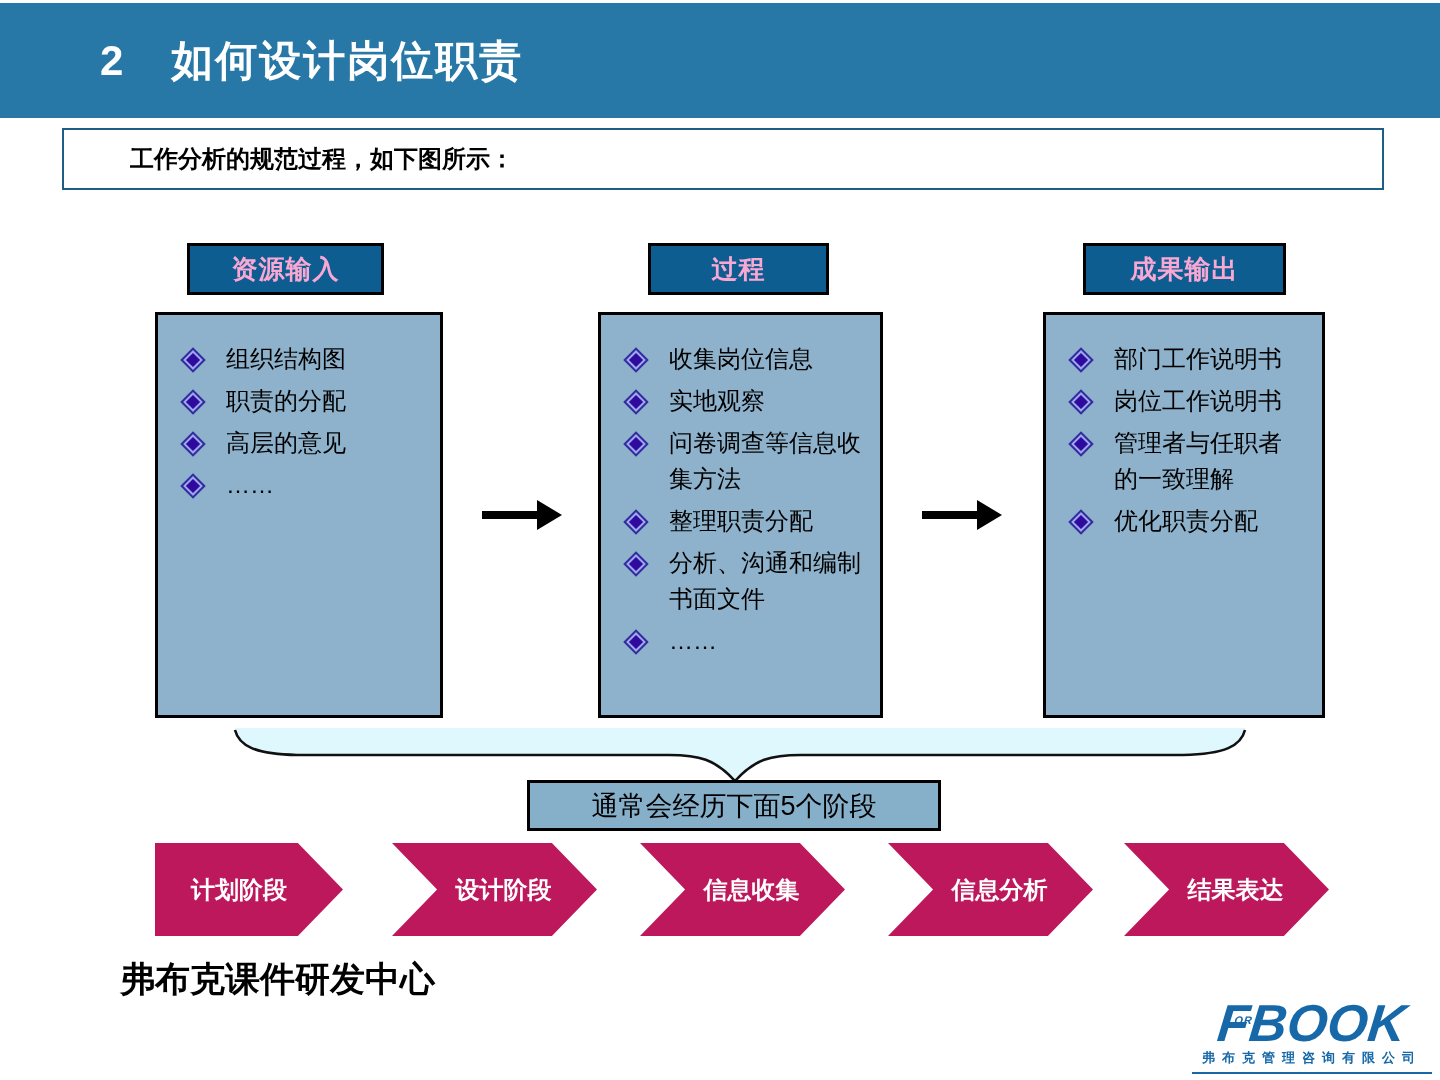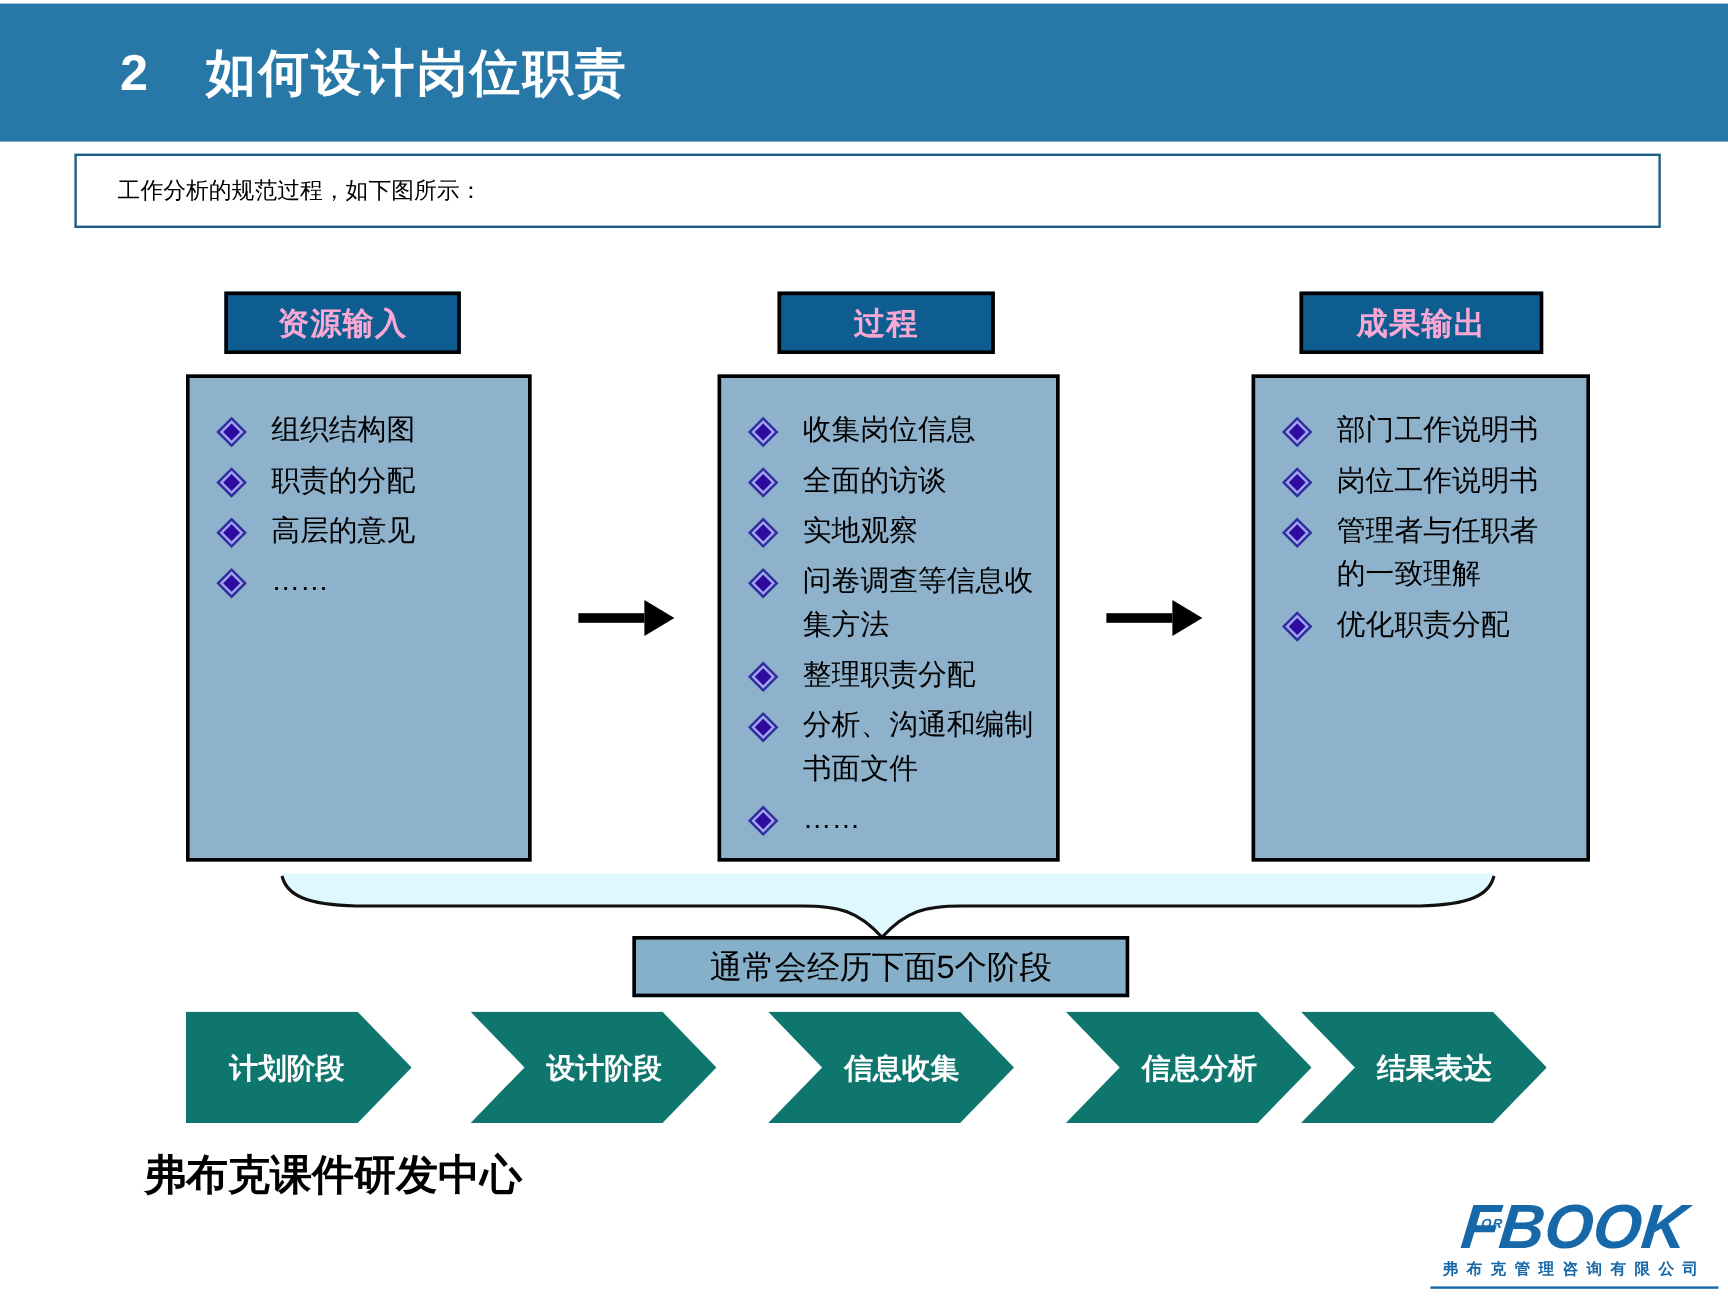--- a/index.html
+++ b/index.html
@@ -11,21 +11,21 @@
   .titlebar{
     position:absolute;left:0;top:3px;width:1440px;height:115px;background:#2778A6;
     display:flex;align-items:center;gap:46px;padding-left:100px;box-sizing:border-box;
   }
   .titlebar .t-num,.titlebar .t-text{color:#fff;font-size:42px;font-weight:bold;letter-spacing:2px;}
   
   .subtitle-box{
     position:absolute;left:62px;top:128px;width:1322px;height:62px;background:#fff;
     border:2px solid #1C5E85;box-sizing:border-box;display:flex;align-items:center;
   }
-  .subtitle-box .s-text{font-size:19px;font-weight:normal;padding-left:34px;}
+  .subtitle-box .s-text{font-size:24px;font-weight:bold;padding-left:66px;}
   
   .col-header{
     position:absolute;top:243px;height:52px;background:#0E5D90;border:3px solid #000;
     box-sizing:border-box;display:flex;align-items:center;justify-content:center;
     color:#f9a8d4;font-size:26px;font-weight:bold;letter-spacing:1px;
   }
   #colh1{left:187px;width:197px;}
   #colh2{left:648px;width:181px;}
   #colh3{left:1083px;width:203px;}
   
@@ -51,30 +51,30 @@
   
   .brace-svg{position:absolute;left:233px;top:728px;}
   
   .stage-note{
     position:absolute;left:527px;top:780px;width:414px;height:51px;background:#86AFC9;
     border:3px solid #000;box-sizing:border-box;display:flex;align-items:center;justify-content:center;
     font-size:27px;font-weight:normal;
   }
   
   .stage{
-    position:absolute;top:843px;height:93px;background:#0f766e;color:#fff;
+    position:absolute;top:843px;height:93px;background:#be185d;color:#fff;
     display:flex;align-items:center;justify-content:center;font-size:24px;font-weight:bold;
   }
   .stage.pent{clip-path:polygon(0 0,76% 0,100% 50%,76% 100%,0 100%);}
   .stage.chev{clip-path:polygon(0 0,78% 0,100% 50%,78% 100%,0 100%,22% 50%);padding-left:18px;box-sizing:border-box;}
   #st1{left:155px;width:188px;padding-right:20px;box-sizing:border-box;}
   #st2{left:392px;width:205px;}
   #st3{left:640px;width:205px;}
   #st4{left:888px;width:205px;}
-  #st5{left:1084px;width:205px;text-align:center;}
+  #st5{left:1124px;width:205px;text-align:center;}
   
   .footer-left{position:absolute;left:120px;top:956px;font-size:35px;font-weight:bold;}
   .logo{position:absolute;right:8px;top:998px;width:240px;text-align:center;color:#1668A8;}
   .logo-word{
     position:relative;display:inline-block;font-size:52px;line-height:50px;font-weight:bold;
     font-style:italic;letter-spacing:0px;transform:skewX(-6deg);
   }
   .logo-or{position:absolute;left:16px;bottom:3px;font-size:11px;font-weight:bold;letter-spacing:1px;}
   .logo-company{
     margin-top:1px;font-size:13px;font-weight:bold;letter-spacing:7px;white-space:nowrap;
@@ -119,24 +119,20 @@
       <span class="txt">……</span>
     </div>
   </div>
 <div id="colb2" class="col-body">
 
     <div class="bullet-row">
       <span class="diamond"></span>
       <span class="txt">收集岗位信息</span>
     </div>
 
-    <div class="bullet-row">
-      <span class="diamond"></span>
-      <span class="txt">全面的访谈</span>
-    </div>
 
     <div class="bullet-row">
       <span class="diamond"></span>
       <span class="txt">实地观察</span>
     </div>
 
     <div class="bullet-row">
       <span class="diamond"></span>
       <span class="txt">问卷调查等信息收集方法</span>
     </div>

